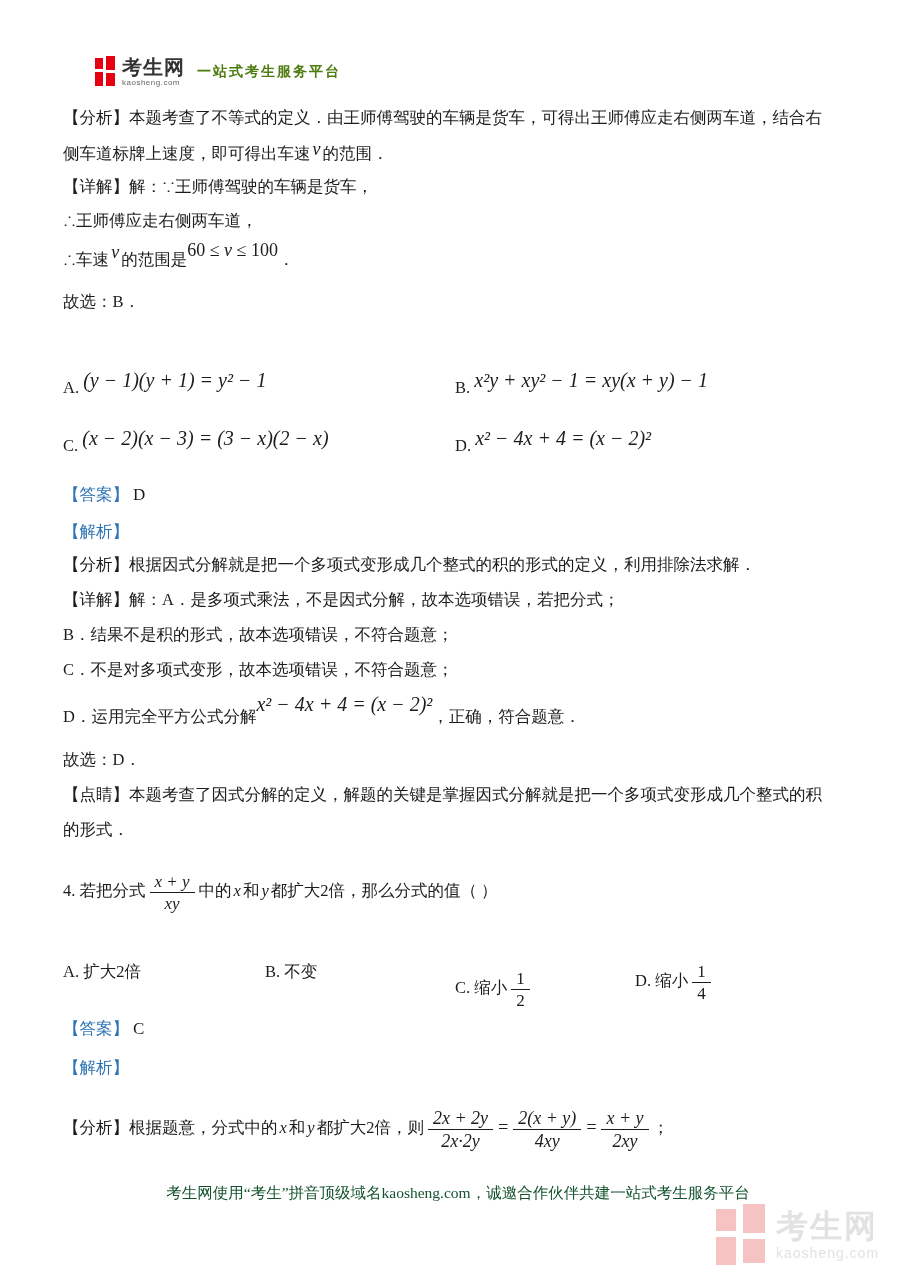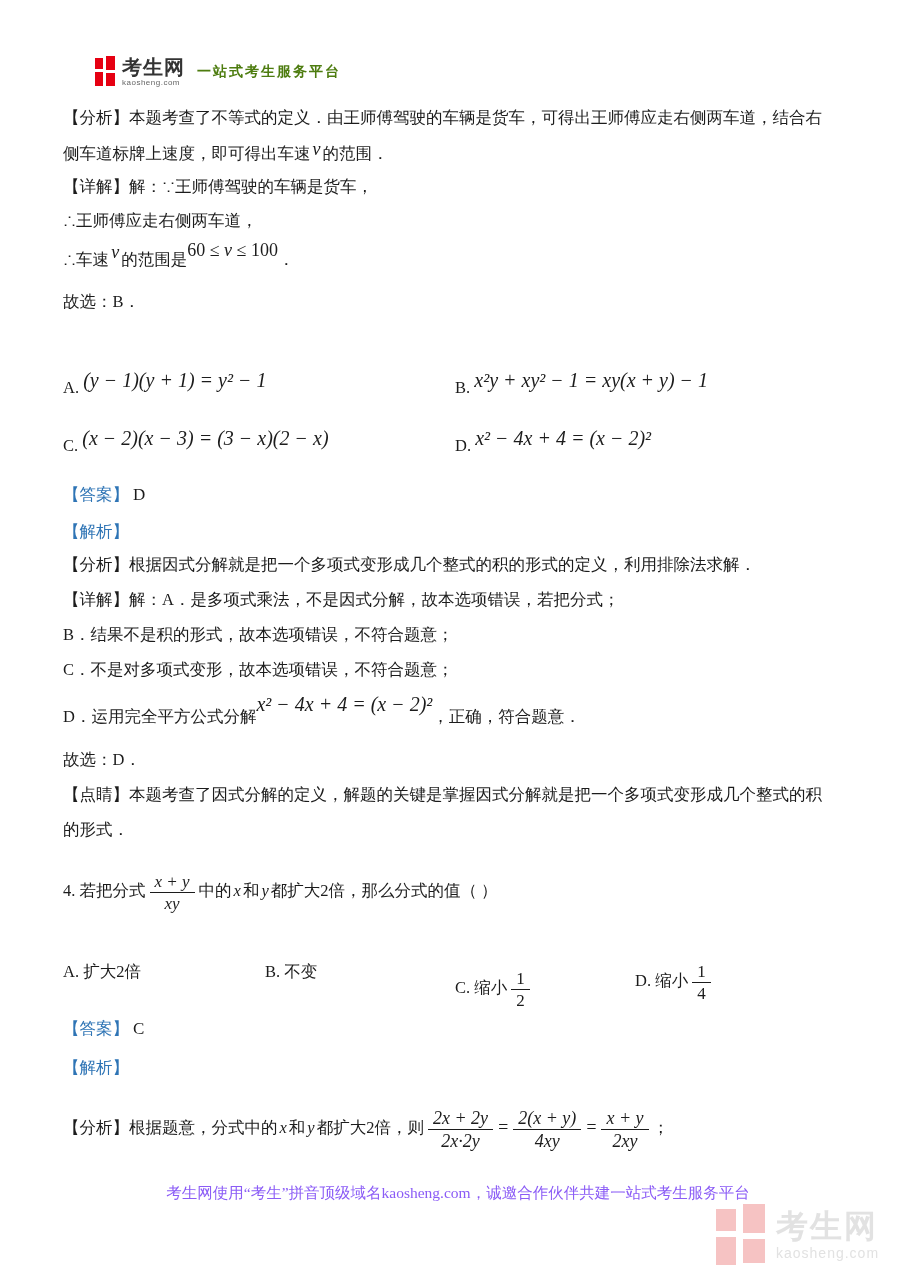--- a/index.html
+++ b/index.html
@@ -19,21 +19,21 @@
   .opt-label{font-style:normal;}
   
   .logo{position:absolute;left:95px;top:56px;display:flex;align-items:center;}
   .logo-icon{position:relative;width:22px;height:31px;margin-right:5px;}
   .logo-icon .b{position:absolute;background:#e60012;}
   .logo-name{display:flex;flex-direction:column;line-height:1;}
   .logo-brand{font-family:"Liberation Sans","DejaVu Sans",sans-serif;font-weight:bold;font-size:20px;color:#333333;letter-spacing:1px;}
   .logo-domain{font-family:"Liberation Sans","DejaVu Sans",sans-serif;font-size:8px;color:#666666;margin-top:2px;letter-spacing:0.5px;}
   .logo-tagline{font-family:"Liberation Sans","DejaVu Sans",sans-serif;font-weight:bold;font-size:14px;color:#4d7c0f;margin-left:12px;letter-spacing:2px;}
   
-  .footer{position:absolute;left:16px;right:0;top:1183px;text-align:center;font-size:15.5px;color:#8b5cf6;}
+  .footer{position:absolute;left:16px;right:0;top:1183px;text-align:center;font-size:15.5px;color:#14532d;}
   
   .wm{position:absolute;left:716px;top:1204px;display:flex;align-items:center;opacity:1;}
   .wm-icon{position:relative;width:52px;height:62px;margin-right:8px;}
   .wm-icon .b{position:absolute;background:#f6c3c3;}
   .wm-text{display:flex;flex-direction:column;line-height:1;}
   .wm-brand{font-family:"Liberation Sans","DejaVu Sans",sans-serif;font-weight:bold;font-size:32px;color:#e2e2e2;letter-spacing:2px;}
   .wm-domain{font-family:"Liberation Sans","DejaVu Sans",sans-serif;font-size:14px;color:#e2e2e2;margin-top:4px;letter-spacing:1px;}
 </style>
 </head>
 <body>

